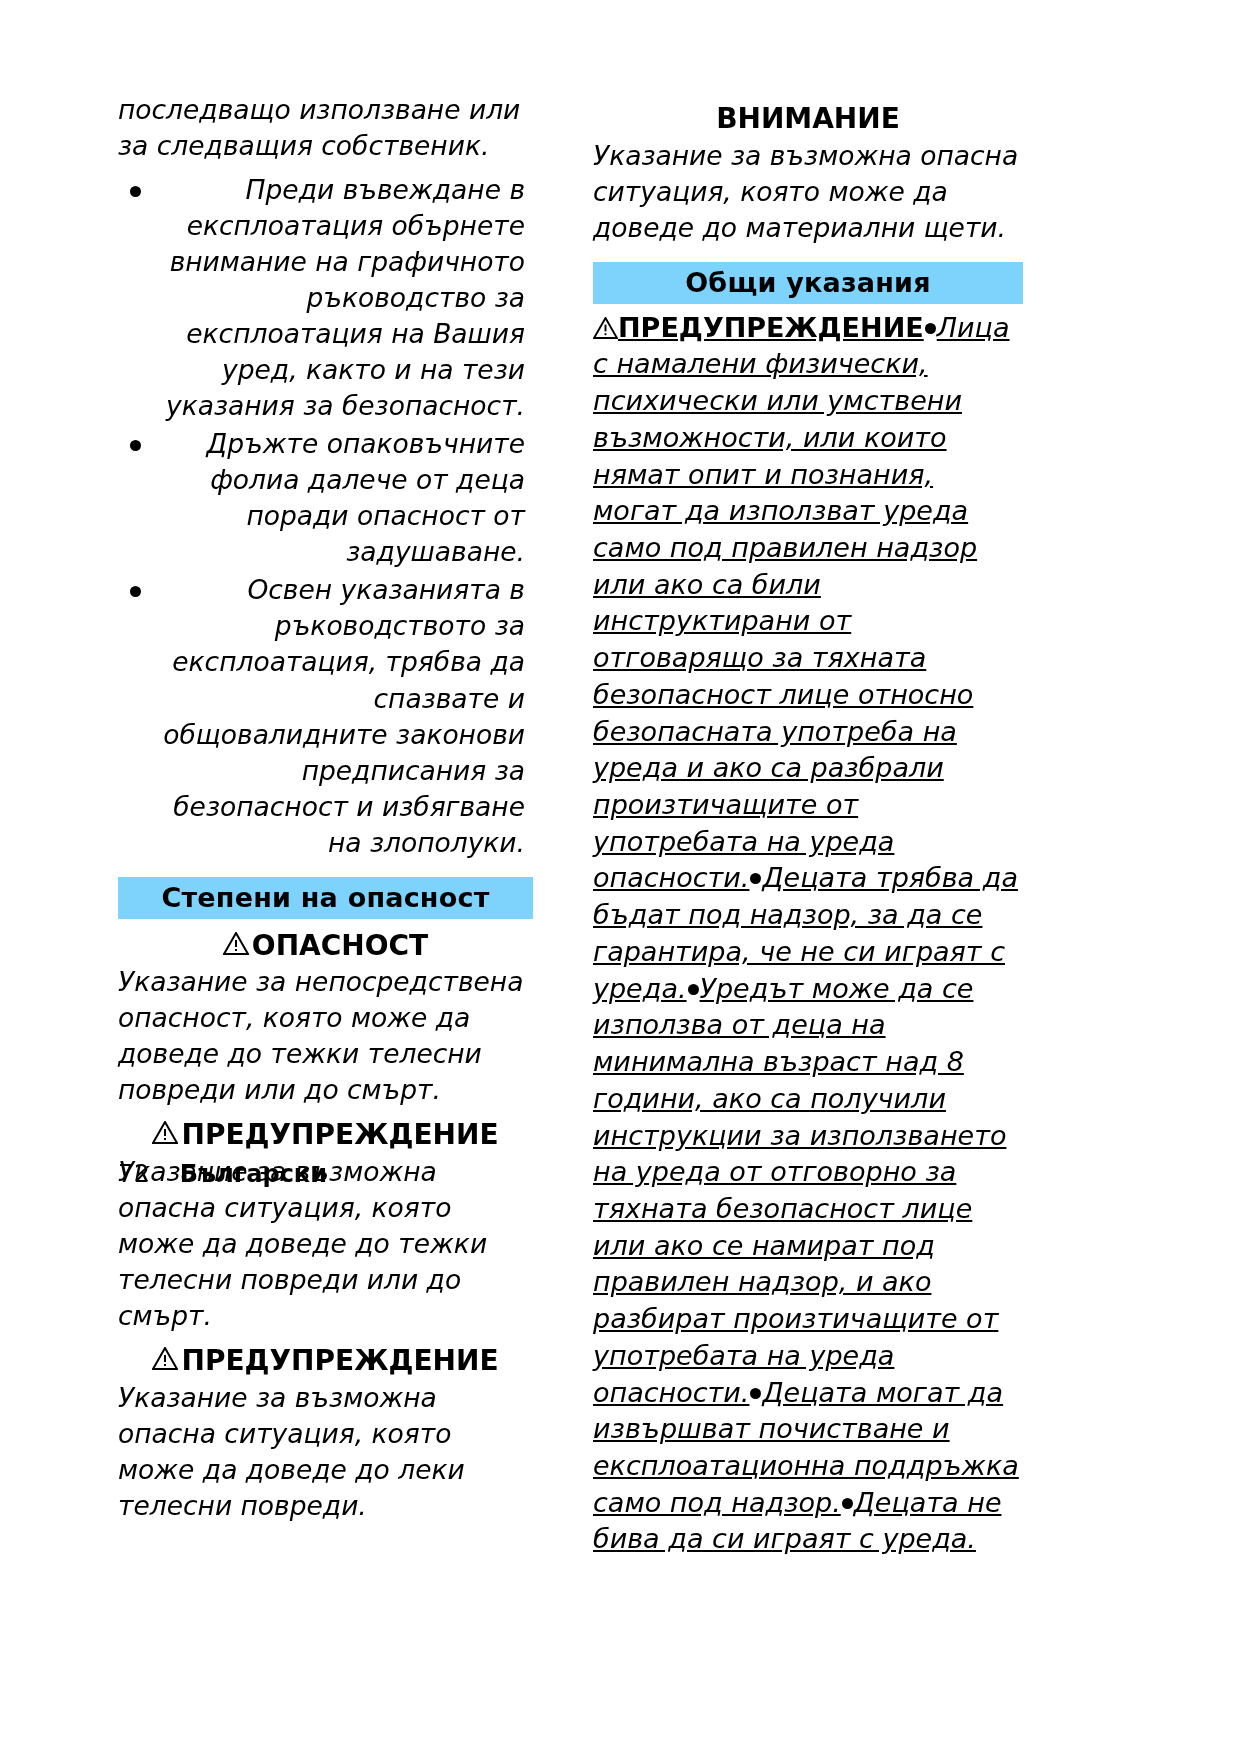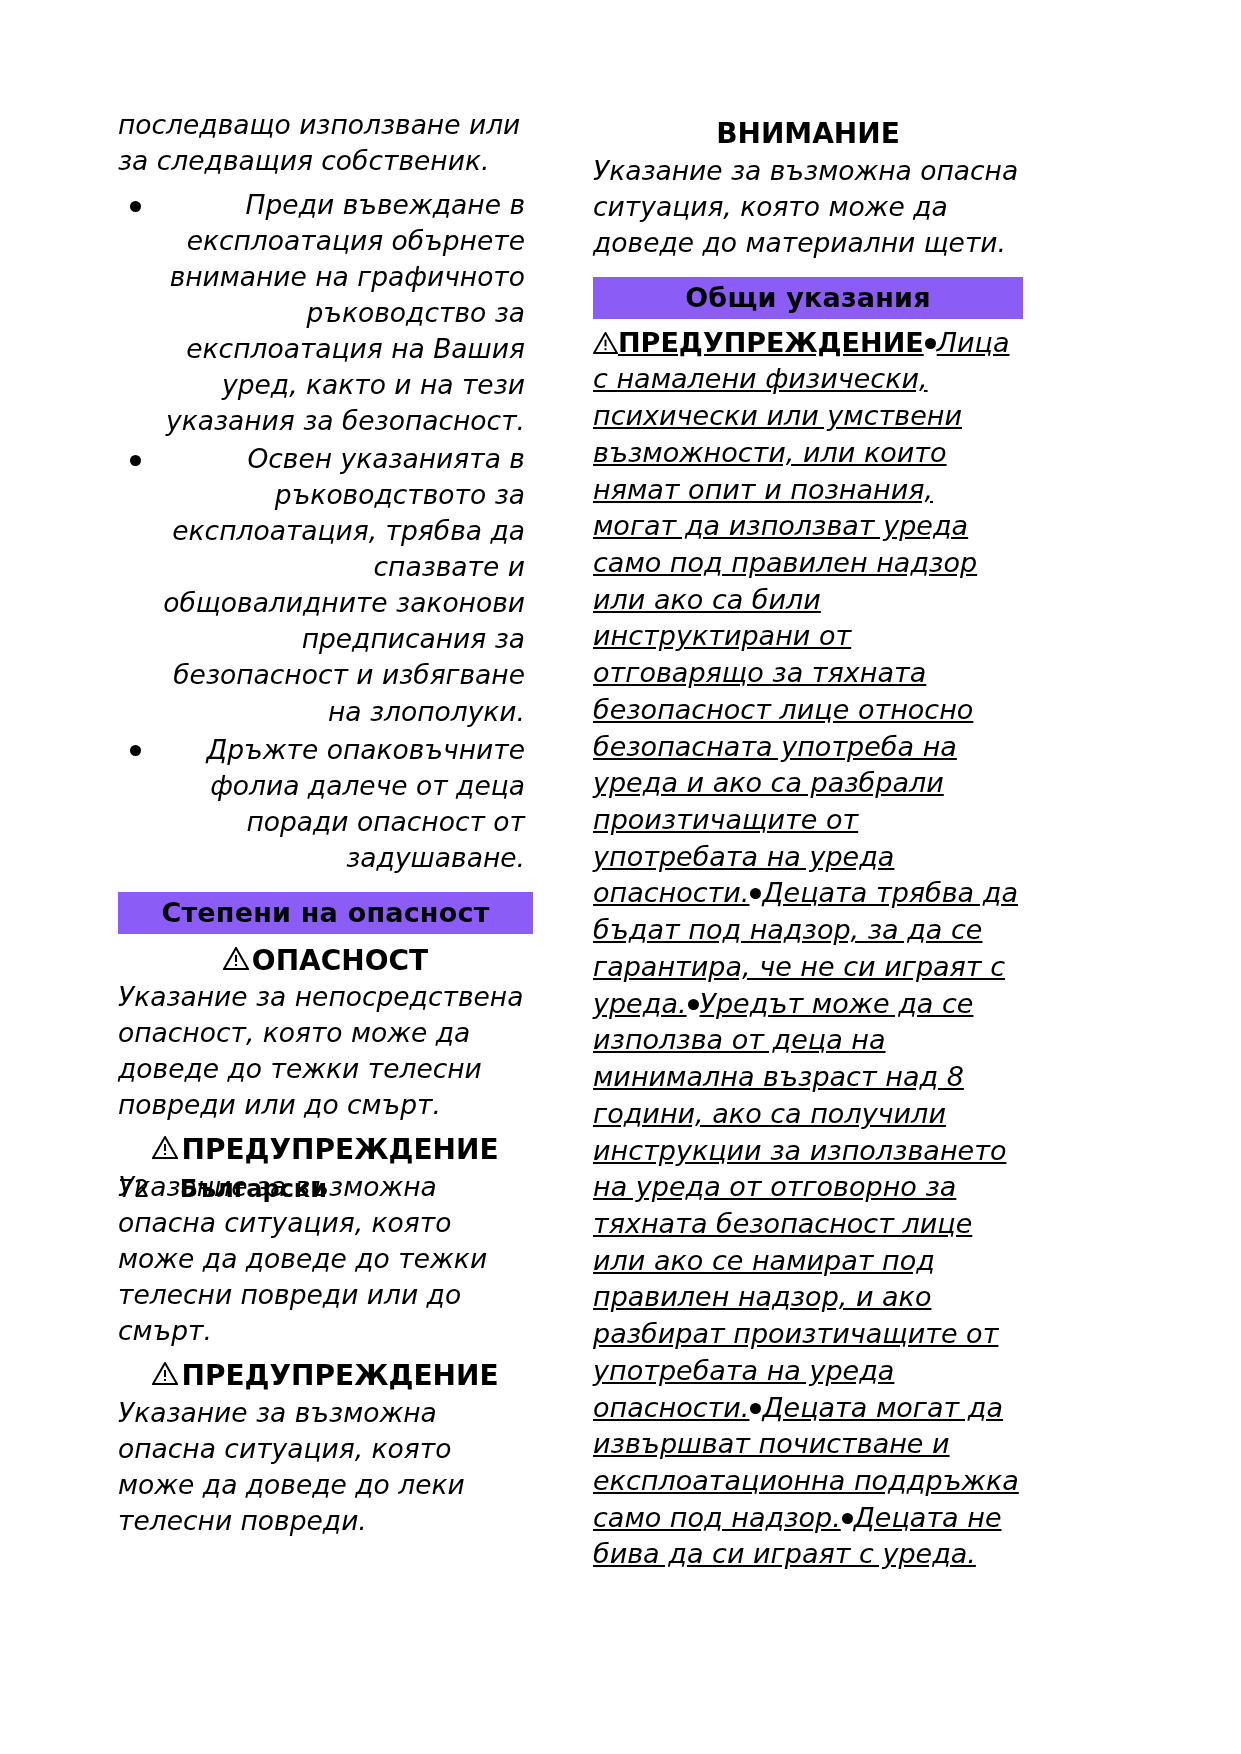--- a/index.html
+++ b/index.html
@@ -10,21 +10,21 @@
   body {
     width: 1241px;
     height: 1754px;
     font-family: "DejaVu Sans", sans-serif;
     color: #000000;
     position: relative;
     overflow: hidden;
   }
   .page {
     position: absolute;
-    left: 0; top: 15px;
+    left: 0; top: 0;
     width: 1241px;
     height: 1248px;
   }
   .cols {
     position: absolute;
     left: 118px;
     top: 92px;
     width: 1010px;
     display: flex;
     gap: 60px;
@@ -57,21 +57,21 @@
   ul.bullets li .dot {
     position: absolute;
     left: 4px;
     top: 0.52em;
     width: 11px;
     height: 11px;
     background: #000;
     border-radius: 50%;
   }
   .band {
-    background: #8b5cf6;
+    background: #7dd3fc;
     text-align: center;
     font-weight: bold;
     font-size: 27px;
     padding: 5px 0 6px 0;
     margin: 16px 0 6px 0;
     letter-spacing: 0.2px;
   }
   .heading {
     font-weight: bold;
     font-size: 28px;
@@ -142,25 +142,25 @@
     <div class="col left">
       <p class="para">последващо използване или за следващия собственик.</p>
 
       <ul class="bullets">
         <li>
           <span class="dot"></span>
           <span>Преди въвеждане в експлоатация обърнете внимание на графичното ръководство за експлоатация на Вашия уред, както и на тези указания за безопасност.</span>
         </li>
         <li>
           <span class="dot"></span>
-          <span>Освен указанията в ръководството за експлоатация, трябва да спазвате и общовалидните законови предписания за безопасност и избягване на злополуки.</span>
+          <span>Дръжте опаковъчните фолиа далече от деца поради опасност от задушаване.</span>
         </li>
         <li>
           <span class="dot"></span>
-          <span>Дръжте опаковъчните фолиа далече от деца поради опасност от задушаване.</span>
+          <span>Освен указанията в ръководството за експлоатация, трябва да спазвате и общовалидните законови предписания за безопасност и избягване на злополуки.</span>
         </li>
       </ul>
 
       <div class="band">Степени на опасност</div>
 
       <div class="heading">
         <span class="warn-tri">
           <svg width="26" height="23" viewBox="0 0 26 23">
               <polygon points="13,1 25,22 1,22" fill="none" stroke="#000" stroke-width="2"></polygon>
               <rect x="12" y="8" width="2" height="7" fill="#000"></rect>

